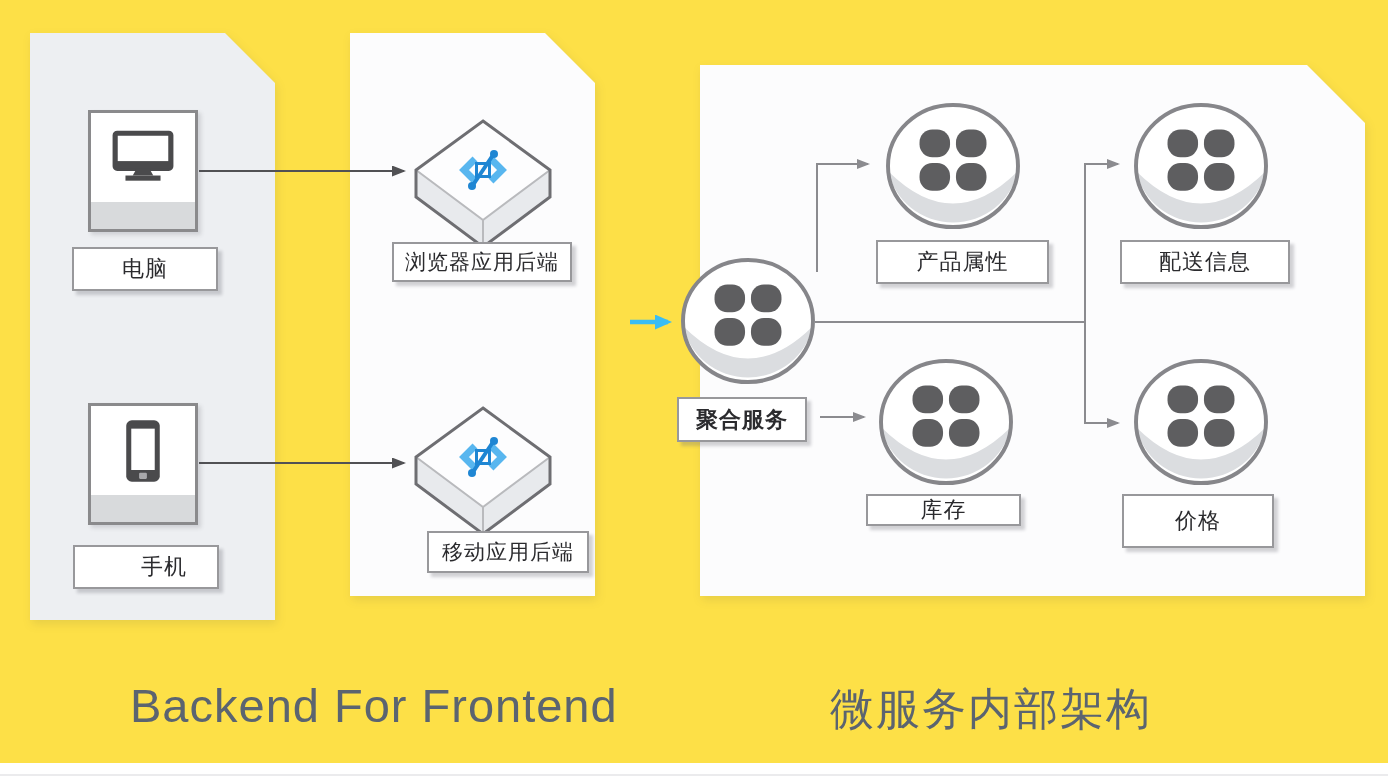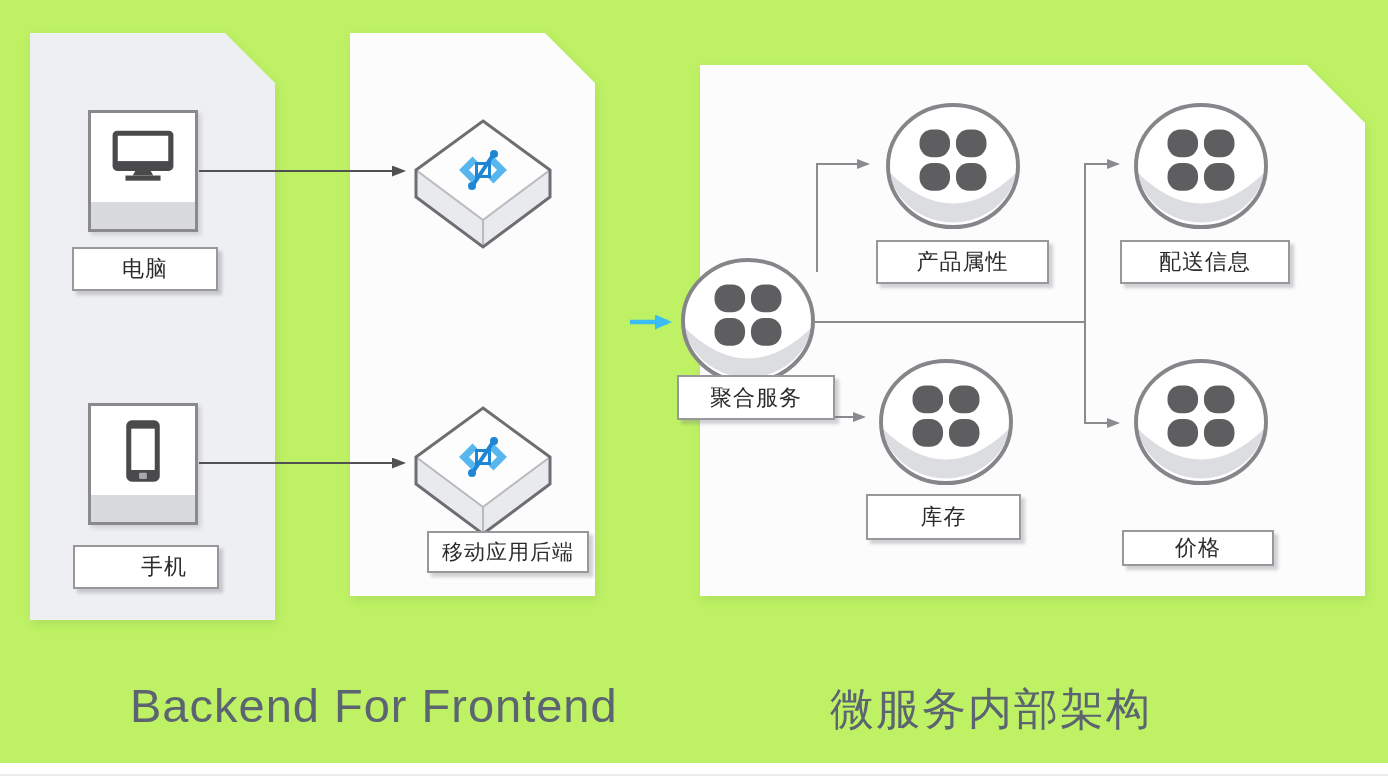--- a/index.html
+++ b/index.html
@@ -3,21 +3,21 @@
 <meta charset="utf-8">
 <style>
   html,body{margin:0;padding:0;}
   body{
     font-family:"Liberation Sans", sans-serif;
     background:#ffffff;
   }
   .canvas{
     position:relative;
     width:1388px;height:776px;
-    background:#bef264;
+    background:#fde047;
     overflow:hidden;
   }
   
   .panel-shadow{position:absolute;filter:drop-shadow(2px 4px 5px rgba(40,45,60,0.10));}
   .panel{
     width:100%;height:100%;
   }
   .cut-corner-50{clip-path:polygon(0 0, calc(100% - 50px) 0, 100% 50px, 100% 100%, 0 100%);}
   .cut-corner-58{clip-path:polygon(0 0, calc(100% - 58px) 0, 100% 58px, 100% 100%, 0 100%);}
   .panel-gray{background:#edeff2;}
@@ -211,36 +211,39 @@
       <rect x="73" y="61" width="31" height="28" rx="13"></rect>
     </g>
   </svg>
 
   <div class="label-box" style="left:72px;top:247px;width:146px;height:44px;">
     <span>电脑</span>
   </div>
   <div class="label-box" style="left:73px;top:545px;width:146px;height:44px;padding-left:36px;">
     <span>手机</span>
   </div>
+  <div class="label-box" style="left:392px;top:242px;width:180px;height:40px;font-size:21px;">
+    <span>浏览器应用后端</span>
+  </div>
   <div class="label-box" style="left:427px;top:531px;width:162px;height:42px;font-size:21px;">
     <span>移动应用后端</span>
   </div>
-  <div class="label-box" style="left:677px;top:375px;width:158px;height:45px;">
+  <div class="label-box" style="left:677px;top:397px;width:130px;height:45px;font-weight:bold;">
     <span>聚合服务</span>
   </div>
   <div class="label-box" style="left:876px;top:240px;width:173px;height:44px;">
     <span>产品属性</span>
   </div>
   <div class="label-box" style="left:1120px;top:240px;width:170px;height:44px;">
     <span>配送信息</span>
   </div>
-  <div class="label-box" style="left:866px;top:494px;width:155px;height:46px;">
+  <div class="label-box" style="left:866px;top:494px;width:155px;height:32px;">
     <span>库存</span>
   </div>
-  <div class="label-box" style="left:1122px;top:494px;width:152px;height:36px;margin-top:36px;">
+  <div class="label-box" style="left:1122px;top:494px;width:152px;height:54px;">
     <span>价格</span>
   </div>
 
   <div class="caption" style="left:130px;top:678px;width:400px;">
     <span>Backend For Frontend</span>
   </div>
   <div class="caption" style="left:791px;top:680px;width:400px;font-size:44px;letter-spacing:2px;">
     <span>微服务内部架构</span>
   </div>
 

